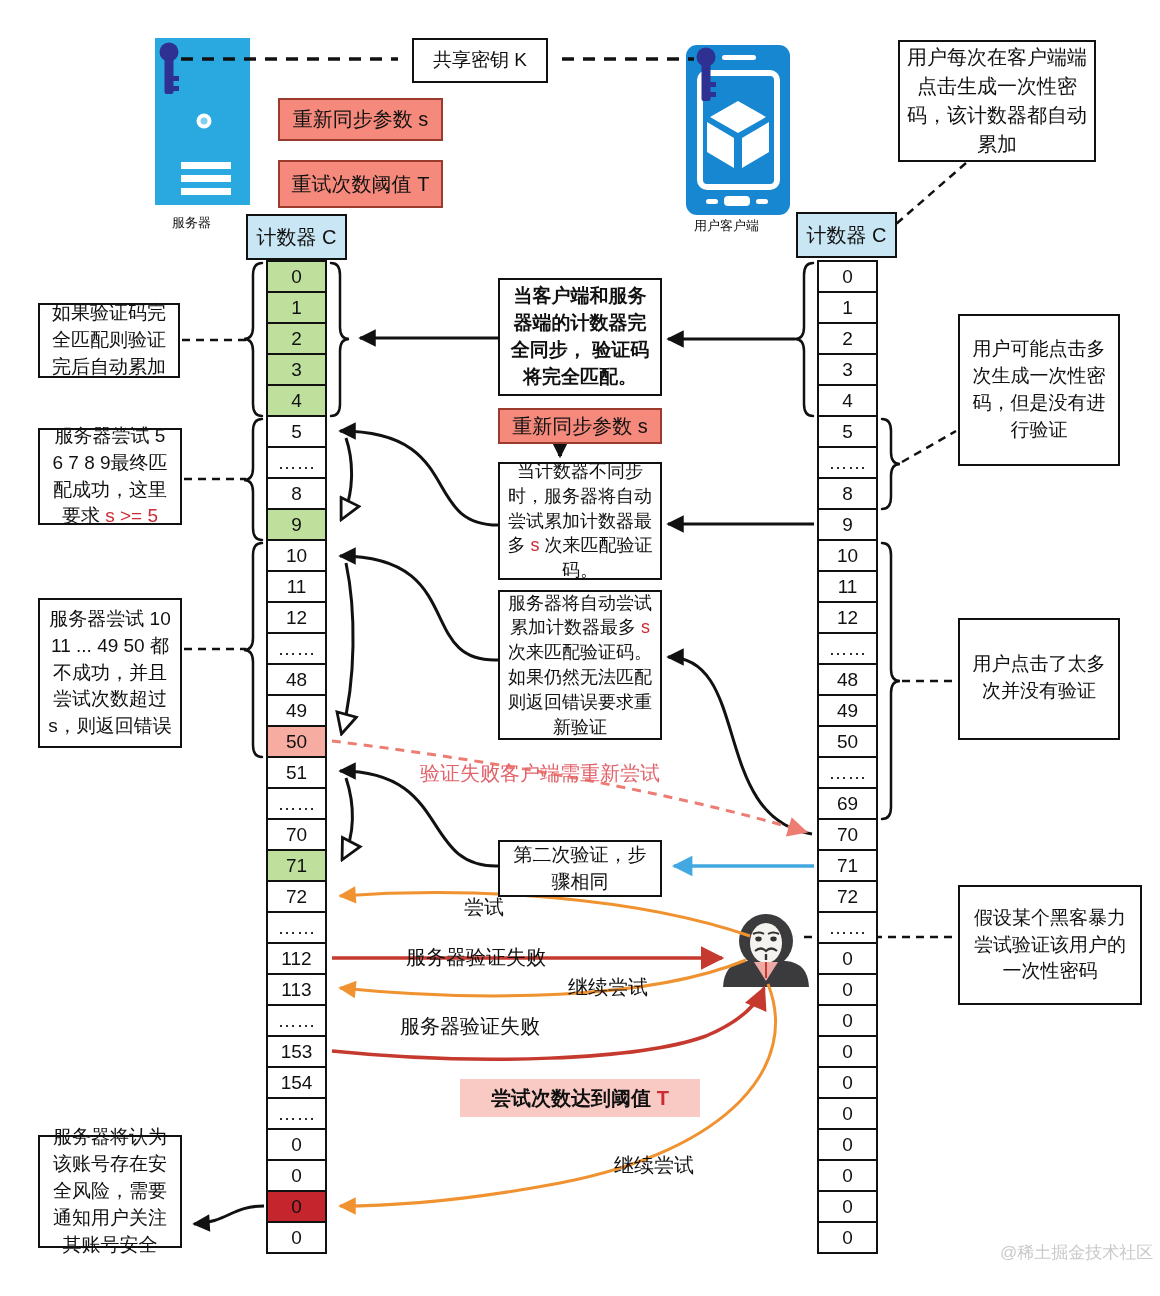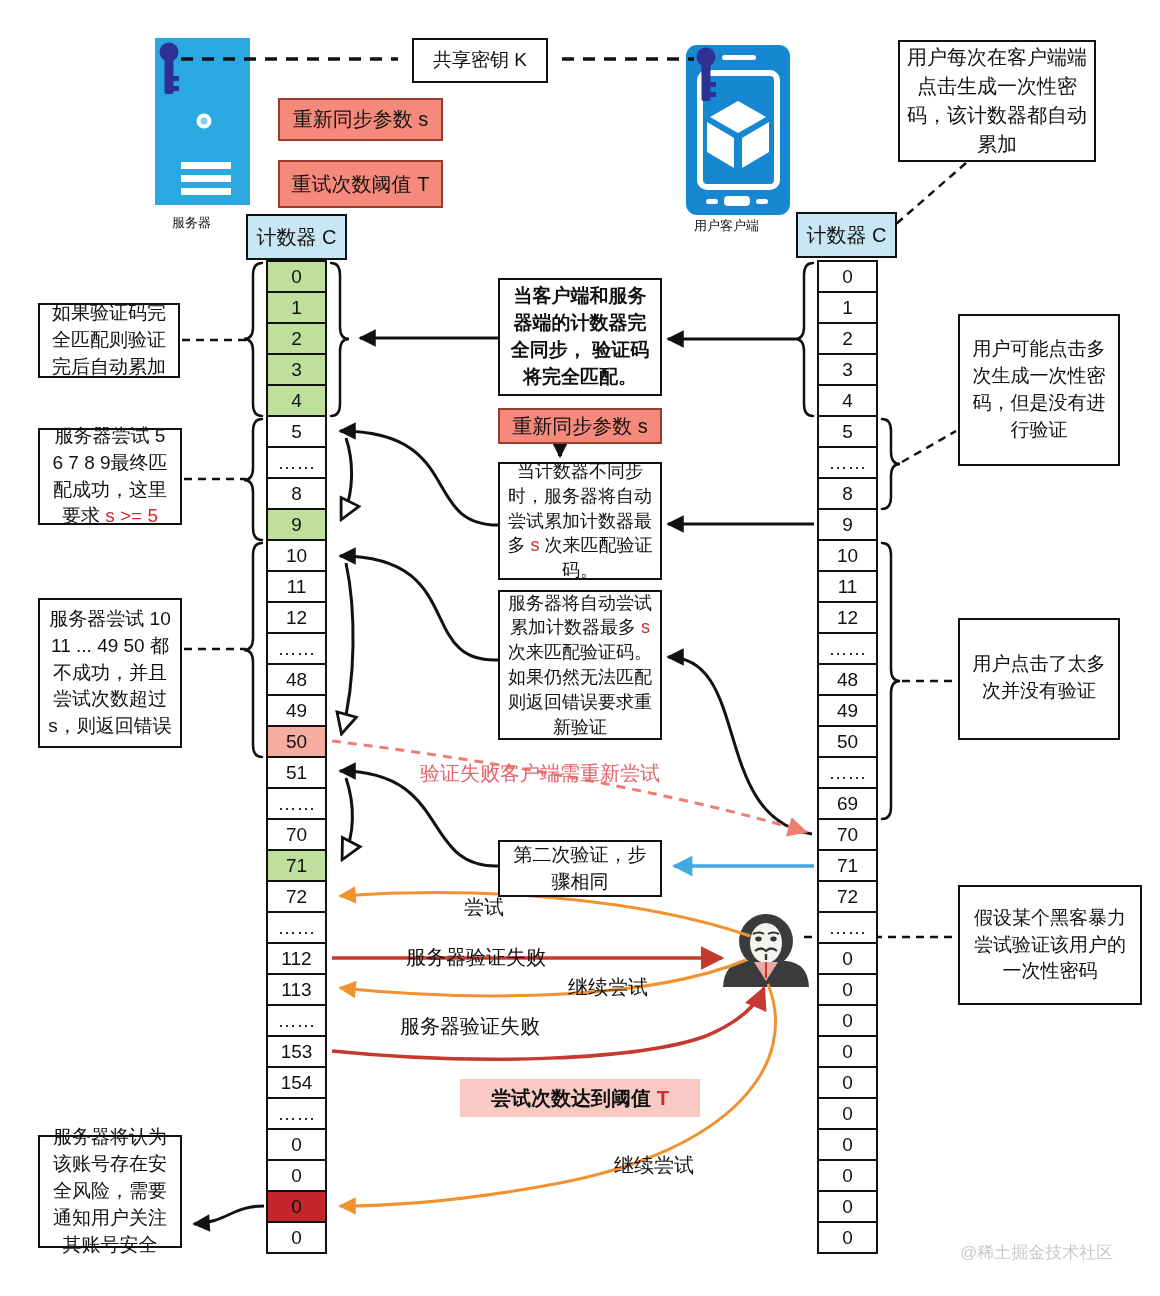--- a/index.html
+++ b/index.html
@@ -17,21 +17,21 @@
   .col{position:absolute;z-index:2;display:flex;flex-direction:column;}
   .cell{width:61px;height:33px;border:2px solid #111;margin-top:-2px;box-sizing:border-box;
         display:flex;align-items:center;justify-content:center;font-size:19px;background:#fff;}
   .cell:first-child{margin-top:0;}
   .cell.green{background:#BEE09C;}
   .cell.pink{background:#F7ACA1;}
   .cell.redcell{background:#C5262E;}
   .lbl{position:absolute;z-index:2;font-size:13px;}
   .arrowlbl{position:absolute;z-index:2;font-size:20px;padding:0 2px;}
   .failtext{position:absolute;z-index:2;font-size:20px;color:#E2636B;}
-  .watermark{position:absolute;z-index:2;font-size:17px;color:#C9C9C9;}
+  .watermark{position:absolute;z-index:2;font-size:17px;color:#C9C9C9;margin-left:40px;}
 </style>
 </head>
 <body>
 
 <div id="canvas">
 
   <svg id="connectors" width="1160" height="1296" viewBox="0 0 1160 1296">
     <defs>
       <marker id="mBlack" viewBox="0 0 12 12" refX="10" refY="6" markerWidth="7" markerHeight="7" orient="auto-start-reverse">
         <path d="M1 1 L11 6 L1 11 Z" fill="#111"></path>

